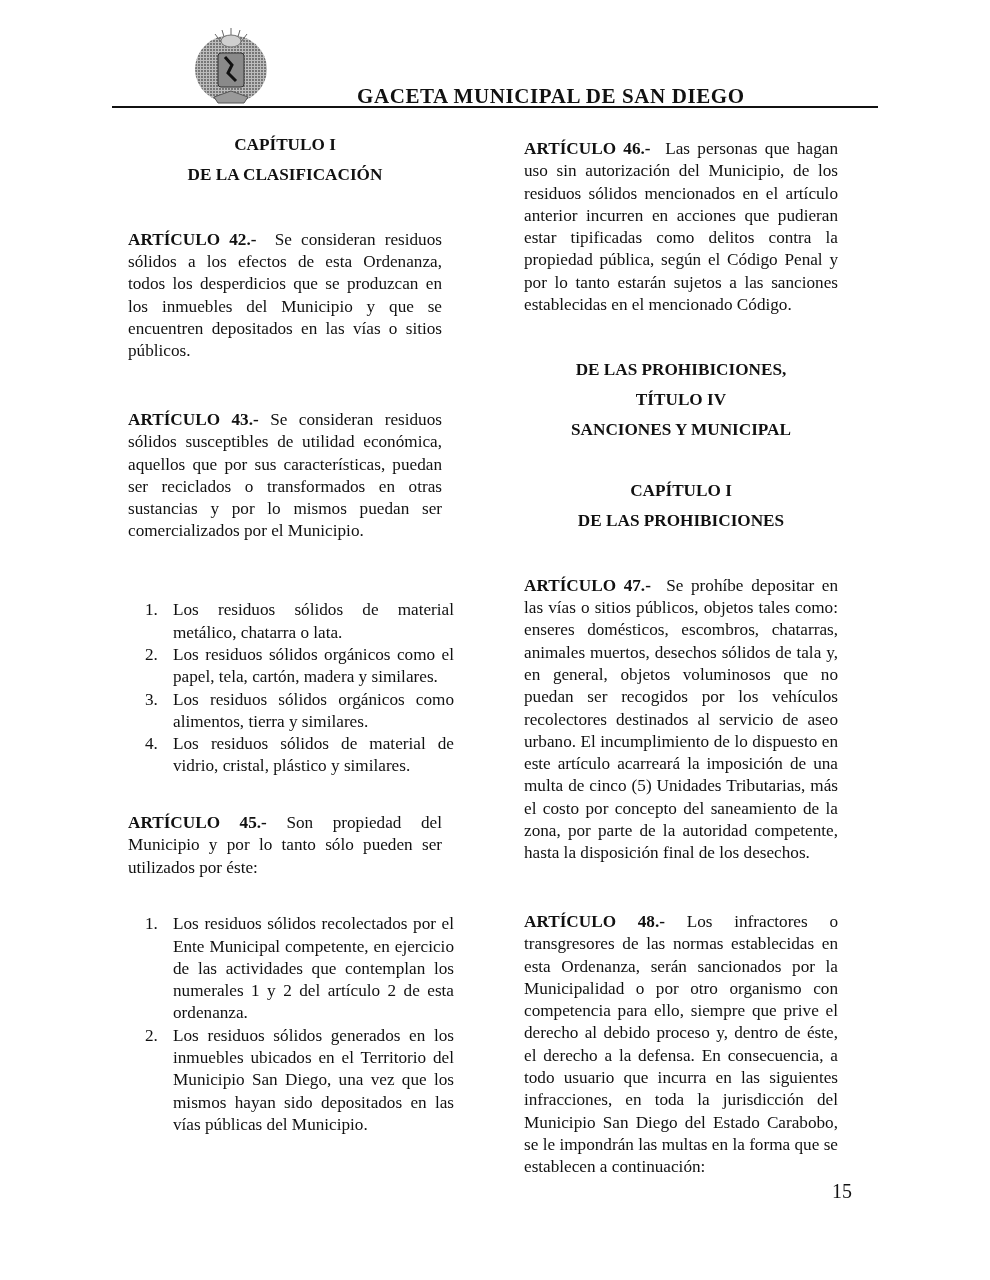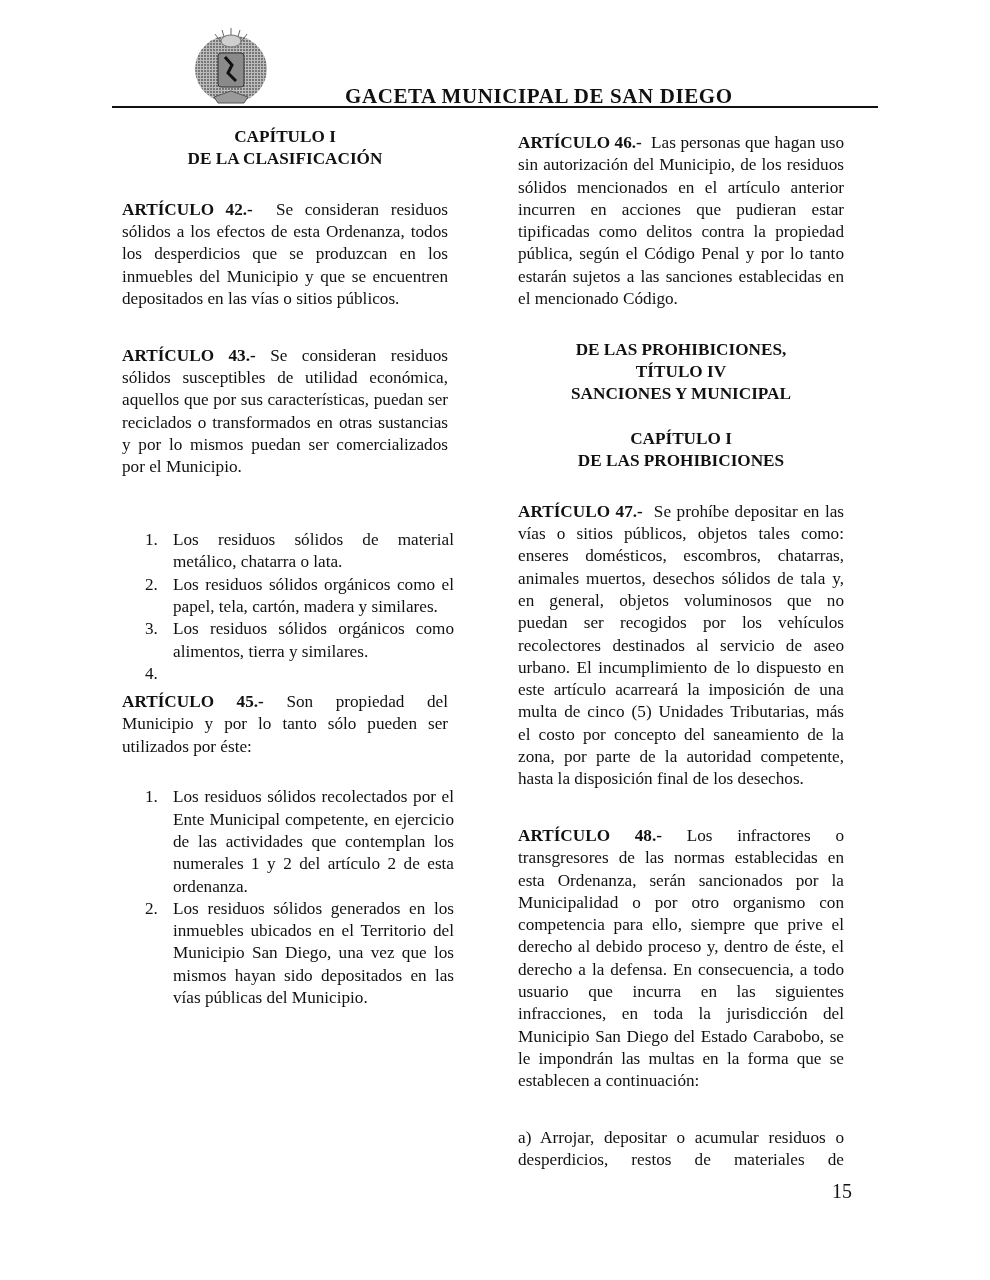--- a/index.html
+++ b/index.html
@@ -1,26 +1,26 @@
 <!DOCTYPE html>
 <html><head>
 <meta charset="utf-8">
 <style>
   html, body { margin: 0; padding: 0; background: #ffffff; }
   body { width: 990px; height: 1280px; position: relative; overflow: hidden;
          font-family: "Liberation Serif", "DejaVu Serif", serif; color: #111; }
   .logo { position: absolute; left: 192px; top: 25px; width: 78px; height: 80px; }
-  .header-title { position: absolute; left: 345px; top: 84px; font-size: 21px; font-weight: bold;
+  .header-title { position: absolute; left: 357px; top: 84px; font-size: 21px; font-weight: bold;
                   letter-spacing: 0.6px; white-space: nowrap; }
   .header-rule { position: absolute; left: 112px; top: 106px; width: 766px; height: 1.5px; background: #111; }
   .col { position: absolute; top: 126px; width: 338px; font-size: 17.2px; line-height: 22.3px; }
   .col-left { left: 116px; }
   .col-right { left: 512px; }
-  .heading { text-align: center; font-weight: bold; margin: 0; }
-  .para { text-align: justify; margin: 6px; }
+  .heading { text-align: center; font-weight: bold; margin: 8px; }
+  .para { text-align: justify; margin: 12px; }
   .para b { font-weight: bold; }
   .gap { height: 22.3px; }
   ol { margin: 0; padding: 0; list-style: none; }
   ol li { position: relative; padding-left: 57px; text-align: justify; }
   ol li .num { position: absolute; left: 29px; top: 0; }
   .page-number { position: absolute; left: 832px; top: 1180px; font-size: 20px; }
 </style>
 </head>
 <body>
 
@@ -58,21 +58,21 @@
   <div class="gap"></div>
 
   <p class="para"><b>ARTÍCULO 43.-</b> <span>Se consideran  residuos sólidos susceptibles de utilidad económica, aquellos que por sus características, puedan ser  reciclados o transformados en otras sustancias y por lo mismos  puedan ser  comercializados por el Municipio.</span></p>
   <div class="gap"></div>
 
   <div class="gap"></div>
   <ol>
     <li><span class="num">1.</span><span>Los residuos sólidos de material metálico, chatarra o lata.</span></li>
     <li><span class="num">2.</span><span>Los residuos sólidos orgánicos como el papel, tela, cartón, madera y similares.</span></li>
     <li><span class="num">3.</span><span>Los residuos sólidos orgánicos como alimentos, tierra y similares.</span></li>
-    <li><span class="num">4.</span></li>
+    <li><span class="num">4.</span><span>Los residuos sólidos de material de vidrio, cristal, plástico y similares.</span></li>
   </ol>
   <div class="gap"></div>
 
   <p class="para"><b>ARTÍCULO 45.-</b> <span>Son propiedad del Municipio y por lo tanto sólo pueden ser utilizados por éste:</span></p>
   <div class="gap"></div>
   <ol>
     <li><span class="num">1.</span><span>Los residuos sólidos recolectados por el Ente Municipal competente, en ejercicio de las actividades que contemplan los numerales 1 y 2 del artículo 2 de esta ordenanza.</span></li>
     <li><span class="num">2.</span><span>Los residuos sólidos generados en los inmuebles ubicados en el Territorio del Municipio San Diego, una vez que los mismos hayan sido depositados en las vías públicas del Municipio.</span></li>
   </ol>
 </div>
@@ -89,16 +89,15 @@
   <p class="heading">CAPÍTULO I</p>
   <p class="heading">DE LAS PROHIBICIONES</p>
   <div class="gap"></div>
 
   <p class="para"><b>ARTÍCULO 47.-</b>&nbsp; <span>Se prohíbe depositar en las vías o sitios públicos, objetos tales como: enseres domésticos, escombros, chatarras, animales muertos, desechos sólidos de tala y, en general, objetos voluminosos que no puedan ser recogidos por los vehículos recolectores destinados al servicio de aseo urbano. El incumplimiento de lo dispuesto en este artículo acarreará la imposición de una multa de cinco (5) Unidades Tributarias, más el costo por concepto del saneamiento de la zona, por parte de la autoridad competente, hasta la disposición final de los desechos.</span></p>
   <div class="gap"></div>
 
   <p class="para"><b>ARTÍCULO 48.-</b> <span>Los infractores o transgresores de las normas establecidas en esta Ordenanza, serán sancionados por la Municipalidad o por otro organismo con competencia para ello, siempre que prive el derecho al debido proceso y, dentro de éste, el derecho a la defensa. En consecuencia, a todo usuario que incurra en las siguientes infracciones, en toda la jurisdicción del Municipio San Diego del Estado Carabobo, se le impondrán las multas en la forma que se establecen a continuación:</span></p>
   <div class="gap"></div>
 
-  <p class="para" style="text-align-last: justify;">a) Arrojar, depositar o acumular residuos o desperdicios, restos de materiales de</p>
 </div>
 
 <div class="page-number">15</div>
 
 </body></html>

